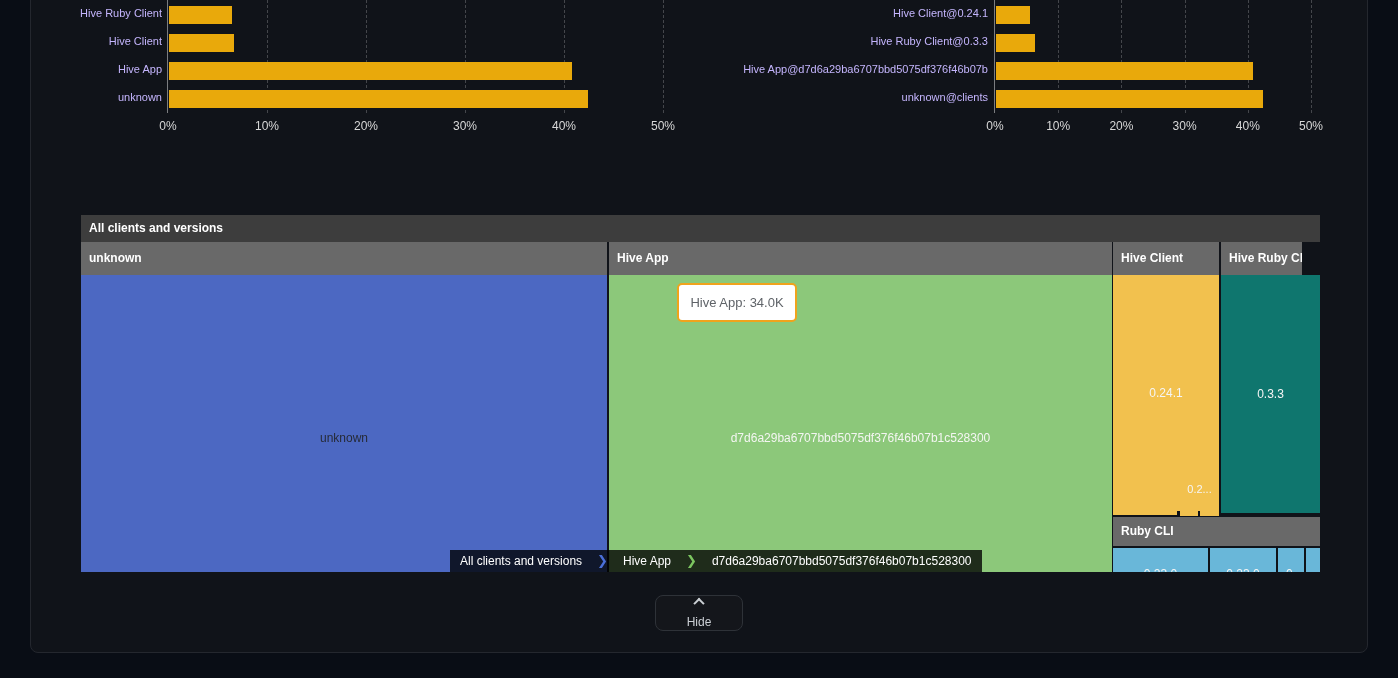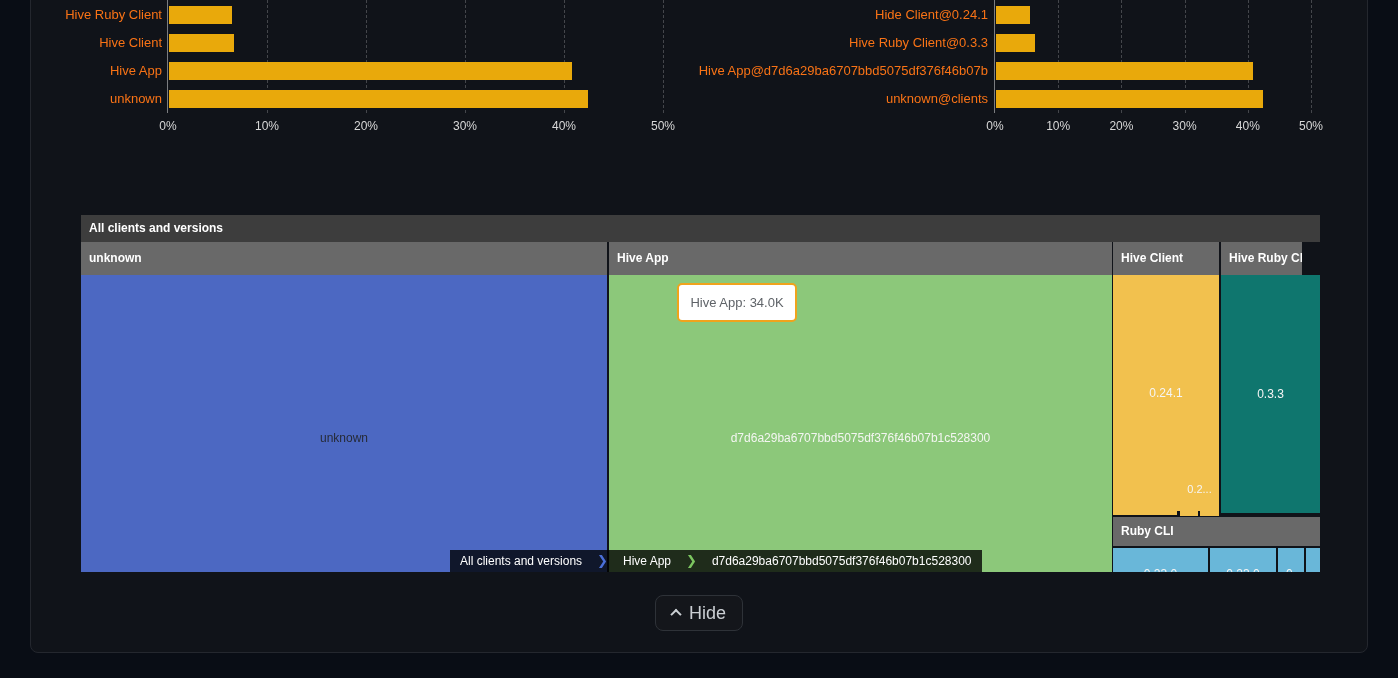--- a/index.html
+++ b/index.html
@@ -4,21 +4,21 @@
 <style>
   html,body{margin:0;padding:0;background:#090d15;overflow:hidden;}
   *{box-sizing:border-box;font-family:"Liberation Sans","DejaVu Sans",sans-serif;}
   #stage{position:relative;width:1398px;height:678px;background:#090d15;overflow:hidden;}
   .panel{position:absolute;left:30px;top:-22px;width:1338px;height:675px;background:#101319;
          border:1px solid #24272e;border-radius:8px;}
   
   .chart{position:absolute;left:0;top:0;width:1398px;height:140px;}
   .axis{position:absolute;top:0;height:113px;width:0;border-left:1px solid rgba(255,255,255,0.45);}
   .grid{position:absolute;top:0;height:113px;width:0;border-left:1px dashed rgba(255,255,255,0.22);}
-  .cat-label{position:absolute;font-size:13px;color:#f97316;text-align:left;white-space:nowrap;}
+  .cat-label{position:absolute;font-size:11px;color:#c4b5fd;text-align:left;white-space:nowrap;}
   .bar{position:absolute;height:18px;}
   .tick{position:absolute;width:46px;text-align:center;font-size:12px;color:#d8d8d8;top:119px;}
   
   .treemap{position:absolute;left:81px;top:215px;width:1239px;height:357px;overflow:hidden;background:transparent;}
   .tm-title{position:absolute;left:0;top:0;width:1239px;height:27px;background:#3d3d3d;color:#fff;
             font-size:12px;font-weight:bold;line-height:27px;padding-left:8px;}
   .tm-header{position:absolute;height:33px;background:#696969;color:#fff;font-size:12px;font-weight:bold;
              line-height:33px;padding-left:8px;white-space:nowrap;overflow:hidden;}
   .tm-cell{position:absolute;display:flex;align-items:center;justify-content:center;font-size:12px;
            color:#f5f5f5;overflow:hidden;}
@@ -30,22 +30,22 @@
   .tooltip{position:absolute;left:596px;top:68px;width:120px;height:39px;background:#ffffff;
            border:2px solid #f0a31c;border-radius:5px;display:flex;align-items:center;justify-content:center;
            font-size:13px;color:#5f6368;z-index:30;white-space:nowrap;}
   .breadcrumb{position:absolute;left:369px;bottom:0;height:22px;display:flex;align-items:stretch;z-index:20;}
   .crumb{background:rgba(0,0,0,0.78);color:#fff;font-size:12px;line-height:22px;padding:0 10px;white-space:nowrap;}
   .crumb-sep{background:rgba(0,0,0,0.78);font-size:13px;font-weight:bold;line-height:22px;padding:0 5px;}
   .sep-blue{color:#4a6fd9;}
   .sep-green{color:#7cc560;}
   
   .hide-btn{position:absolute;left:655px;top:595px;width:88px;height:36px;border:1px solid #2e3238;
-            border-radius:8px;background:#14161b;color:#cbcfd4;font-size:18px;display:flex;
-            align-items:center;justify-content:center;gap:9px;cursor:pointer;}
+            border-radius:8px;background:#14161b;color:#cbcfd4;font-size:12px;display:flex;
+            align-items:center;justify-content:center;gap:9px;cursor:pointer;flex-direction:column;}
   .chev-up{display:inline-block;width:8px;height:8px;border-left:2px solid #cbcfd4;border-top:2px solid #cbcfd4;
            transform:rotate(45deg) translate(1px,1px);}
 </style>
 </head>
 <body>
 
 <div id="stage">
   <div class="panel"></div>
 
   <div class="chart" id="chart-left">
@@ -76,21 +76,21 @@
       <div class="grid" style="left: 1058.2px;"></div>
       <div class="tick" style="left: 1035.2px;">10%</div>
       <div class="grid" style="left: 1121.4px;"></div>
       <div class="tick" style="left: 1098.4px;">20%</div>
       <div class="grid" style="left: 1184.6px;"></div>
       <div class="tick" style="left: 1161.6px;">30%</div>
       <div class="grid" style="left: 1247.8px;"></div>
       <div class="tick" style="left: 1224.8px;">40%</div>
       <div class="grid" style="left: 1311px;"></div>
       <div class="tick" style="left: 1288px;">50%</div>
-      <div class="cat-label" style="right: 410px; top: 7px;">Hide Client@0.24.1</div>
+      <div class="cat-label" style="right: 410px; top: 7px;">Hive Client@0.24.1</div>
       <div class="bar" style="left: 996px; top: 6px; height: 18px; width: 34px; background: rgb(233, 169, 11);"></div>
       <div class="cat-label" style="right: 410px; top: 35px;">Hive Ruby Client@0.3.3</div>
       <div class="bar" style="left: 996px; top: 34px; height: 18px; width: 39px; background: rgb(233, 169, 11);"></div>
       <div class="cat-label" style="right: 410px; top: 63px;">Hive App@d7d6a29ba6707bbd5075df376f46b07b</div>
       <div class="bar" style="left: 996px; top: 62px; height: 18px; width: 257px; background: rgb(233, 169, 11);"></div>
       <div class="cat-label" style="right: 410px; top: 91px;">unknown@clients</div>
       <div class="bar" style="left: 996px; top: 90px; height: 18px; width: 267px; background: rgb(233, 169, 11);"></div>
     </div>
 
   <div class="treemap">

